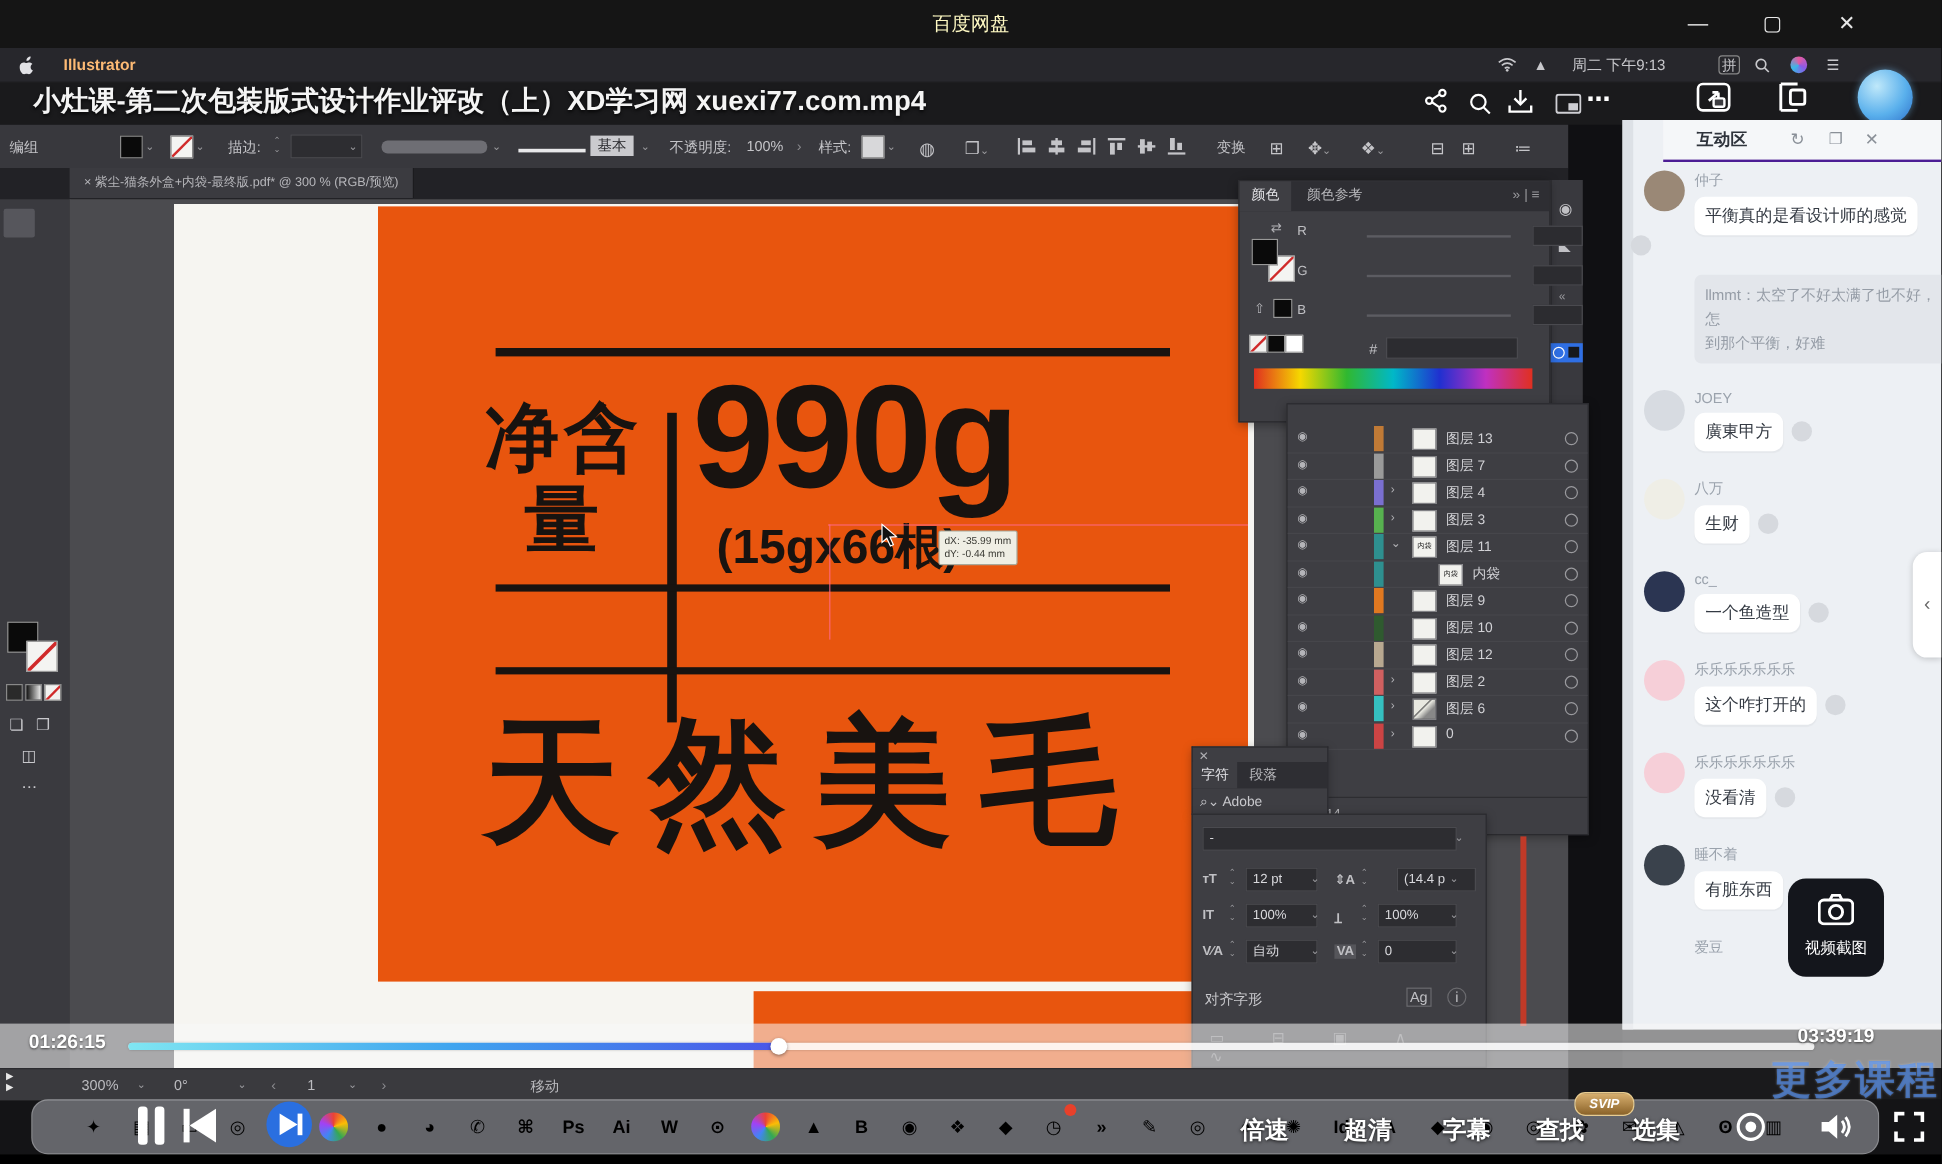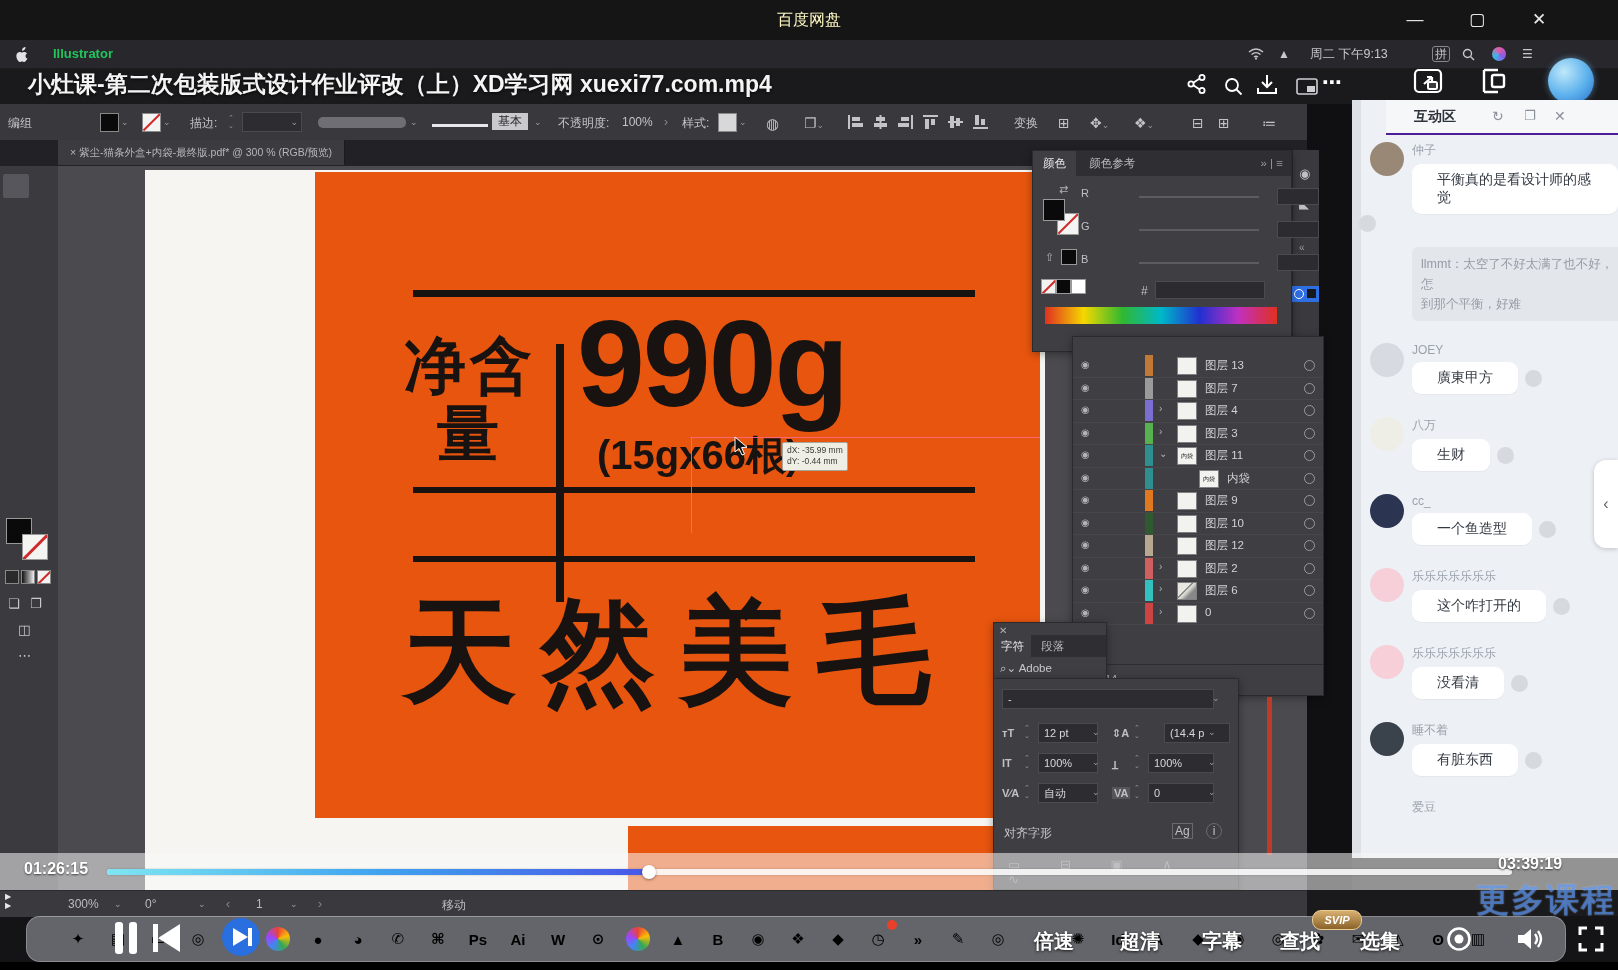--- a/index.html
+++ b/index.html
@@ -6,21 +6,21 @@
   #stage{position:relative;width:1618px;height:970px;overflow:hidden;background:#1a1a1c;
          font-family:"Liberation Sans","DejaVu Sans",sans-serif;-webkit-font-smoothing:antialiased;}
   .abs{position:absolute;}
   
   .titlebar{left:0;top:0;width:1618px;height:40px;background:#151515;}
   .titlebar .title{left:0;top:10px;width:1618px;text-align:center;color:#fef9c3;font-size:16px;}
   .wctrl{top:6px;width:30px;height:28px;color:#e8e8e8;font-size:17px;text-align:center;line-height:28px;}
   
   .menubar{left:0;top:40px;width:1618px;height:28px;background:#27272c;border-bottom:1px solid #1c1c1f;}
   .menubar .mi{display:inline-block;color:#d8d8dc;font-size:13px;line-height:28px;margin:0 11px;}
-  .menubar .appname{font-weight:bold;color:#22c55e;}
+  .menubar .appname{font-weight:bold;color:#fdba74;}
   .statusico{color:#c8c8cc;font-size:12px;line-height:28px;}
   
   .vtitle{left:28px;top:69px;color:#f4f4f4;font-size:23px;font-weight:700;text-shadow:0 1px 3px rgba(0,0,0,.8);}
   .vicon{color:#fff;}
   
   .ctrlbar{left:0;top:104px;width:1307px;height:36px;background:#38383d;border-bottom:1px solid #26262a;color:#c4c4c8;font-size:12px;}
   .cb-lab{top:11px;}
   .cb-box{background:#2d2d31;border:1px solid #4a4a4f;height:18px;top:8px;}
   .swatch{width:17px;height:17px;top:9px;}
   .caret{color:#9a9a9e;font-size:9px;}
@@ -63,21 +63,21 @@
   .fieldbox{position:absolute;background:#2d2d31;border:1px solid #4a4a4f;height:18px;color:#d8d8dc;font-size:11px;line-height:18px;padding:0 5px;}
   .ficon{position:absolute;color:#c0c0c4;font-size:11px;font-weight:bold;}
   .fstep{position:absolute;color:#9a9a9e;font-size:7px;line-height:8px;}
   
   .chat{left:1352px;top:100px;width:266px;height:758px;background:#edf0f4;overflow:hidden;}
   .chat-head{position:absolute;left:0;top:0;width:266px;height:33px;background:#f5f7f9;border-bottom:2px solid #4c1d95;margin-left:34px;}
   .chat-scroll{position:absolute;left:0;top:0;width:9px;height:758px;background:#dde1e6;}
   .msg{position:relative;margin:0 0 21px 0;}
   .avatar{position:absolute;left:18px;top:2px;width:34px;height:34px;border-radius:50%;}
   .mname{margin-left:60px;color:#9aa2ac;font-size:12px;padding-top:2px;}
-  .mbubble{display:inline-block;margin-left:60px;margin-top:5px;background:#fff;border-radius:9px;padding:7px 25px;color:#343a43;font-size:14px;max-width:180px;box-shadow:0 1px 1px rgba(0,0,0,.04);}
+  .mbubble{display:inline-block;margin-left:60px;margin-top:5px;background:#fff;border-radius:9px;padding:7px 9px;color:#343a43;font-size:14px;max-width:180px;box-shadow:0 1px 1px rgba(0,0,0,.04);}
   .memoji{display:inline-block;width:17px;height:17px;border-radius:50%;background:#d6d9de;margin-left:7px;vertical-align:middle;}
   .quote{margin:-6px 0 20px 60px;width:200px;background:#e3e6eb;border-radius:6px;padding:7px 9px;color:#959ca6;font-size:12.5px;line-height:1.6;}
   
   .band{left:0;top:853px;width:1618px;height:37px;background:rgba(248,248,248,.55);}
   .ptime{color:#fff;font-size:16px;font-weight:700;text-shadow:0 1px 2px rgba(0,0,0,.6);}
   .ptrack{left:107px;top:869px;width:1405px;height:6px;border-radius:3px;background:rgba(255,255,255,.85);box-shadow:0 0 2px rgba(0,0,0,.25);}
   .pfill{position:absolute;left:0;top:0;height:6px;border-radius:3px;background:linear-gradient(90deg,#7fe6f2,#3fa4ef,#4a55e8);}
   .pthumb{position:absolute;top:-4px;width:14px;height:14px;border-radius:50%;background:#fff;box-shadow:0 1px 3px rgba(0,0,0,.4);}
   
   .statusbar{left:0;top:890px;width:1307px;height:26px;background:#3a3a3e;color:#bcbcc0;font-size:12px;border-top:1px solid #2b2b2f;}
@@ -589,20 +589,30 @@
         <div class="msg">
 
     <div class="mname">爱豆</div>
 
   </div>
       </div>
   </div>
 
   <div class="abs" style="left:1594px;top:460px;width:24px;height:88px;background:#fff;border-radius:12px 0 0 12px;box-shadow:0 1px 5px rgba(0,0,0,.2);z-index:47;text-align:center;line-height:88px;color:#666;font-size:16px;">‹</div>
 
+  <div class="abs" style="left:1490px;top:732px;width:80px;height:82px;background:#14161c;border-radius:15px;z-index:47;text-align:center;">
+    <span style="display:inline-block;margin-top:13px;">
+      <svg width="30" height="26" viewBox="0 0 30 26">
+          <rect x="1" y="5" width="28" height="20" rx="4" stroke="#fff" fill="none" stroke-width="2.4"></rect>
+          <path d="M10 5 L12 1 h6 l2 4" stroke="#fff" fill="none" stroke-width="2.4"></path>
+          <circle cx="15" cy="15" r="5.5" stroke="#fff" fill="none" stroke-width="2.4"></circle>
+        </svg>
+    </span>
+    <div style="color:#fff;font-size:13px;margin-top:5px;">视频截图</div>
+  </div>
 
   <div class="abs band" style="z-index:40;"></div>
   <span class="abs ptime" style="left:24px;top:860px;z-index:41;">01:26:15</span>
   <div class="abs ptrack" style="z-index:41;">
     <div class="pfill" id="pfill" style="width: 38.6%;"></div>
     <div class="pthumb" id="pthumb" style="left: calc(38.6% - 7px);"></div>
   </div>
   <span class="abs ptime" style="left:1498px;top:855px;z-index:41;">03:39:19</span>
 
   <div class="abs statusbar" style="z-index:35;">

